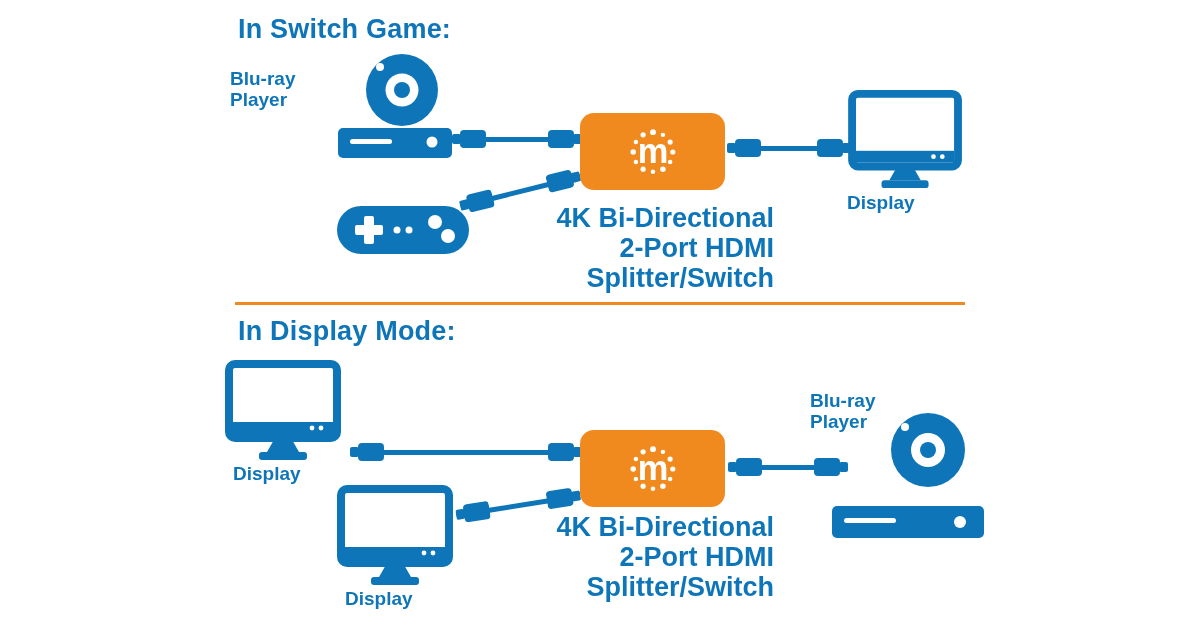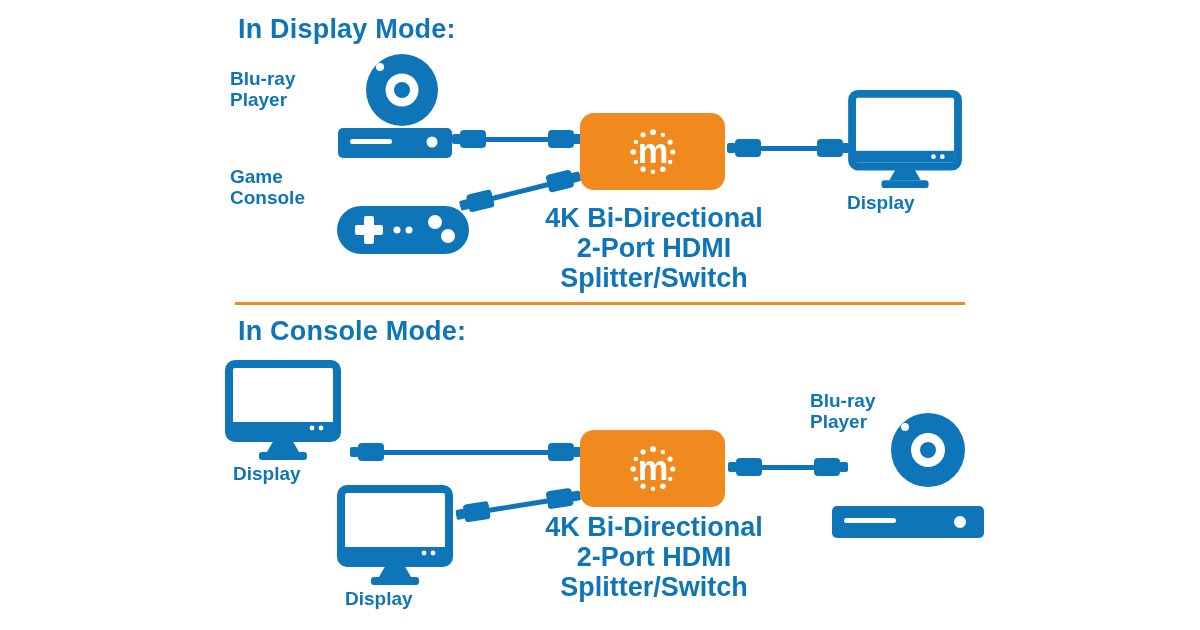--- a/index.html
+++ b/index.html
@@ -7,21 +7,21 @@
     position:relative; width:1200px; height:630px;
     background:var(--background,#ffffff);
     font-family:"Liberation Sans", sans-serif;
     color:var(--brand-blue,#0e76b8);
     overflow:hidden;
   }
   .abs { position:absolute; }
   .heading { font-size:27px; font-weight:bold; letter-spacing:.2px; }
   .label { font-size:19px; font-weight:bold; line-height:1.12; }
   .center { text-align:left; }
-  .caption { font-size:27px; font-weight:bold; line-height:30px; text-align:center; }
+  .caption { font-size:27px; font-weight:bold; line-height:30px; text-align:right; }
   .caption span { display:block; }
   .icon { color:var(--brand-blue,#0e76b8); display:block; }
   .device-box {
     background:var(--brand-orange,#f18a1e);
     border-radius:14px;
     display:flex; align-items:center; justify-content:center;
   }
   .cable { display:flex; align-items:center; height:20px; color:var(--brand-blue,#0e76b8); }
   .cable svg { flex:none; display:block; }
   .wire { flex:1; height:5px; background:currentColor; margin:0 -2px; }
@@ -88,29 +88,28 @@
       <circle cx="24.5" cy="16.1" r="3" fill="#fff"></circle>
       <circle cx="36" cy="13" r="3.4" fill="#fff"></circle>
       <circle cx="47.5" cy="16.1" r="2.6" fill="#fff"></circle>
       <circle cx="55.9" cy="24.5" r="3" fill="#fff"></circle>
     </symbol>
   </defs>
 </svg>
 
 <div id="stage">
 
-  <div class="abs heading" style="left:238px; top:14px;">In Display Mode:</div>
+  <div class="abs heading" style="left:238px; top:14px;">In Switch Game:</div>
 
   <div class="abs label" style="left:230px; top:68px; width:112px;">Blu-ray Player</div>
 
   <svg class="abs icon" style="left:330px; top:46px;" width="132" height="116">
       <use href="#sym-bluray"></use>
     </svg>
 
-  <div class="abs label" style="left:230px; top:166px; width:112px;">Game Console</div>
 
   <svg class="abs icon" style="left:333px; top:192px;" width="140" height="72">
       <use href="#sym-gamepad"></use>
     </svg>
 
   <div class="abs cable" style="left:452px; top:129px; width:130px;">
     <svg width="34" height="20">
         <use href="#sym-plug-l"></use>
       </svg>
     <div class="wire"></div>
@@ -153,21 +152,21 @@
   <div class="abs label center" style="left:847px; top:192px; width:120px;">Display</div>
 
   <div class="abs caption" style="left:534px; top:203px; width:240px;">
     <span>4K Bi-Directional</span>
     <span>2-Port HDMI</span>
     <span>Splitter/Switch</span>
   </div>
 
   <div class="abs divider" style="left:235px; top:302px; width:730px; height:3px;"></div>
 
-  <div class="abs heading" style="left:238px; top:316px;">In Console Mode:</div>
+  <div class="abs heading" style="left:238px; top:316px;">In Display Mode:</div>
 
   <svg class="abs icon" style="left:225px; top:360px;" width="120" height="104">
       <use href="#sym-monitor"></use>
     </svg>
 
   <div class="abs label center" style="left:233px; top:463px; width:100px;">Display</div>
 
   <svg class="abs icon" style="left:337px; top:485px;" width="120" height="104">
       <use href="#sym-monitor"></use>
     </svg>

